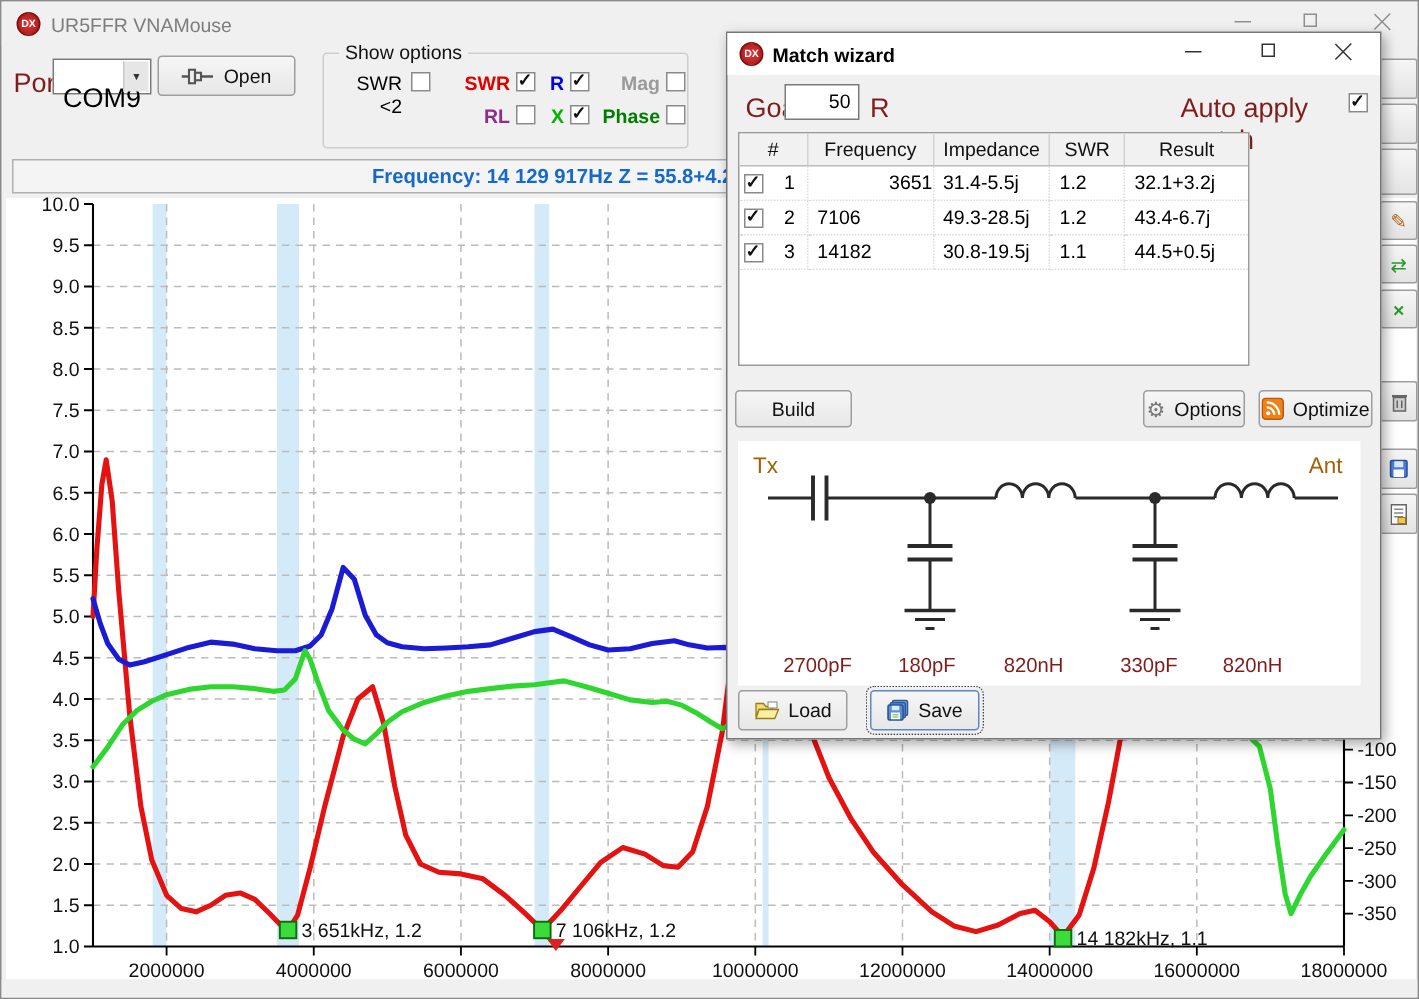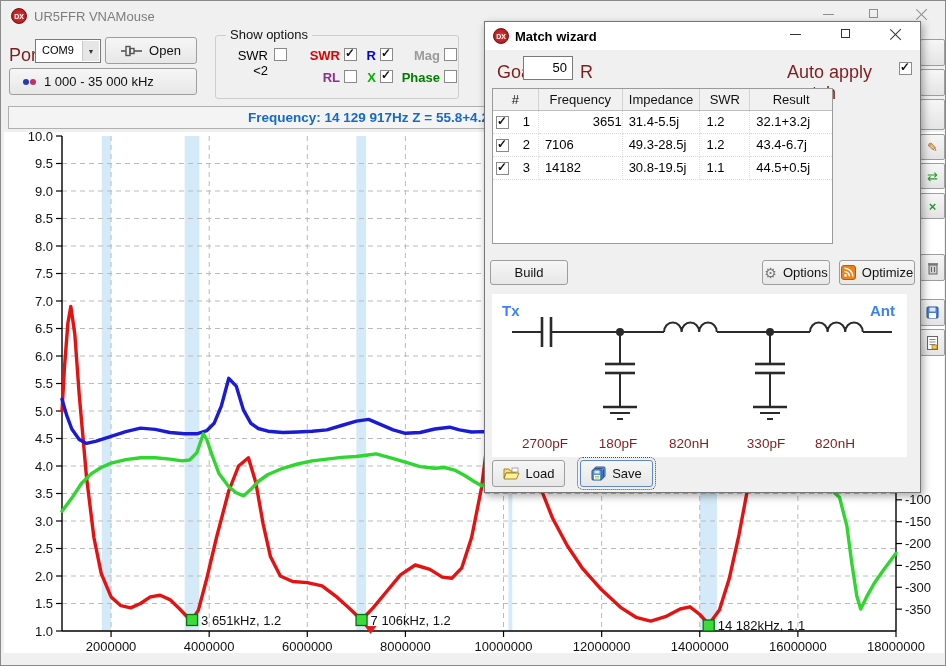--- a/index.html
+++ b/index.html
@@ -15,21 +15,21 @@
   .glyph-close{position:absolute;left:9px;top:3px;width:12px;height:12px;}
   .glyph-close i,.glyph-close b{position:absolute;left:5px;top:-1px;width:1.4px;height:15px;background:#8f8f8f;}
   .glyph-close i{transform:rotate(45deg);} .glyph-close b{transform:rotate(-45deg);}
   .dlg .glyph-min{border-color:#333;} .dlg .glyph-max{border-color:#333;}
   .dlg .glyph-close i,.dlg .glyph-close b{background:#333;}
   
   .btn{display:flex;align-items:center;justify-content:center;gap:6px;background:linear-gradient(#f6f6f6,#e7e7e7);border:1px solid #9d9d9d;border-radius:3px;font-size:13px;color:#111;cursor:default;text-align:center;}
   
   .lbl{position:absolute;font-size:18px;color:#7f1d1d;}
   .combo{position:absolute;left:34px;top:38px;width:66px;height:24px;background:#fff;border:1px solid #7a7a7a;}
-  .combo .val{position:absolute;left:6px;top:4px;font-size:11px;}
+  .combo .val{position:absolute;left:6px;top:15px;font-size:18px;}
   .combo .arrowbox{position:absolute;right:1px;top:1px;bottom:1px;width:17px;background:#e6e6e6;border-left:1px solid #c9c9c9;text-align:center;font-size:7px;color:#333;line-height:21px;}
   .groupbox{position:absolute;left:214px;top:34px;width:244px;height:64px;border:1px solid #cdcdcd;border-radius:3px;}
   .groupbox .legend{position:absolute;left:10px;top:-9px;background:#f0f0f0;padding:0 4px;font-size:13px;color:#111;}
   .opt-label{position:absolute;font-size:13px;font-weight:bold;text-align:right;}
   .opt-plain{font-weight:normal;color:#000;}
   .cb{position:absolute;width:13px;height:13px;background:#fff;border:1px solid #8a8a8a;}
   .cb .tick{visibility:hidden;position:absolute;left:0px;top:-2px;font-size:12px;font-weight:bold;color:#111;line-height:13px;}
   .cb.checked .tick{visibility:visible;}
   
   .statusbar{position:absolute;left:7px;top:105px;width:932px;height:23px;background:#f4f4f4;border:1px solid #b0b0b0;overflow:hidden;white-space:nowrap;}
@@ -47,21 +47,21 @@
   .dlg .winbtn{top:3px;}
   .goal-input{position:absolute;left:38px;top:34px;width:50px;height:24px;background:#fff;border:1px solid #7a7a7a;font-size:13px;text-align:right;padding:3px 5px 0 0;}
   .mtable{position:absolute;left:7px;top:66px;width:341px;height:156px;background:#fff;border:1px solid #9a9a9a;overflow:hidden;}
   .thead{display:flex;background:#f1f1f1;border-bottom:1px solid #bdbdbd;height:22px;}
   .th{font-size:13px;color:#111;text-align:center;line-height:21px;border-right:1px solid #d2d2d2;}
   .trow{display:flex;height:23px;}
   .td{font-size:13px;color:#000;line-height:22px;border-right:1px dotted #dcdcdc;border-bottom:1px dotted #dcdcdc;padding-left:6px;white-space:nowrap;overflow:hidden;}
   .td.numcell{display:flex;align-items:center;justify-content:space-between;padding:0 8px 0 3px;}
   .td .cb{position:relative;flex:none;}
   .circuit{position:absolute;left:7px;top:272px;width:415px;height:163px;background:#fff;}
-  .cir-label{position:absolute;font-size:15px;font-weight:bold;color:#3b82f6;}
+  .cir-label{position:absolute;font-size:15px;font-weight:normal;color:#a16207;}
   .cir-val{position:absolute;bottom:6px;font-size:13.5px;color:#7f1d1d;transform:translateX(-50%);}
   .focus-ring{outline:1px dotted #444;outline-offset:2px;border-color:#5e88c4;}
   .icon-img{display:inline-block;}
 </style>
 </head>
 <body>
 
 <div class="window">
 
   <div class="titlebar">
@@ -87,27 +87,20 @@
     <span class="arrowbox">▼</span>
   </div>
   <div class="btn" style="position:absolute;left:104px;top:36px;width:92px;height:27px">
     <svg class="icon-img" width="22" height="12" viewBox="0 0 22 12">
         <line x1="0" y1="6" x2="5" y2="6" stroke="#555" stroke-width="1.6"></line>
         <rect x="5" y="1.5" width="4" height="9" fill="none" stroke="#555" stroke-width="1.4"></rect>
         <rect x="9" y="3.5" width="4" height="5" fill="none" stroke="#555" stroke-width="1.4"></rect>
         <line x1="13" y1="6" x2="21" y2="6" stroke="#555" stroke-width="1.6"></line>
       </svg>
     <span>Open</span>
-  </div>
-  <div class="btn" style="position:absolute;left:8px;top:67px;width:188px;height:27px;justify-content:flex-start;padding-left:12px">
-    <svg class="icon-img" width="16" height="8" viewBox="0 0 16 8">
-        <circle cx="4" cy="4" r="3" fill="#2438b8"></circle>
-        <circle cx="11" cy="4" r="3" fill="#c03060"></circle>
-      </svg>
-    <span>1 000 - 35 000 kHz</span>
   </div>
 
   <div class="groupbox">
     <span class="legend">Show options</span>
 
     <span class="opt-label opt-plain" style="left: 4px; top: 12px; width: 48px; color: rgb(0, 0, 0); font-weight: normal;">SWR &lt;2</span>
     <span class="cb" style="left:58px;top:12px"></span>
     <span class="opt-label" style="left: 88px; top: 12px; width: 36px; color: rgb(224, 0, 0);">SWR</span>
     <span class="cb checked" style="left:128px;top:12px">
         <span class="tick">✓</span>

